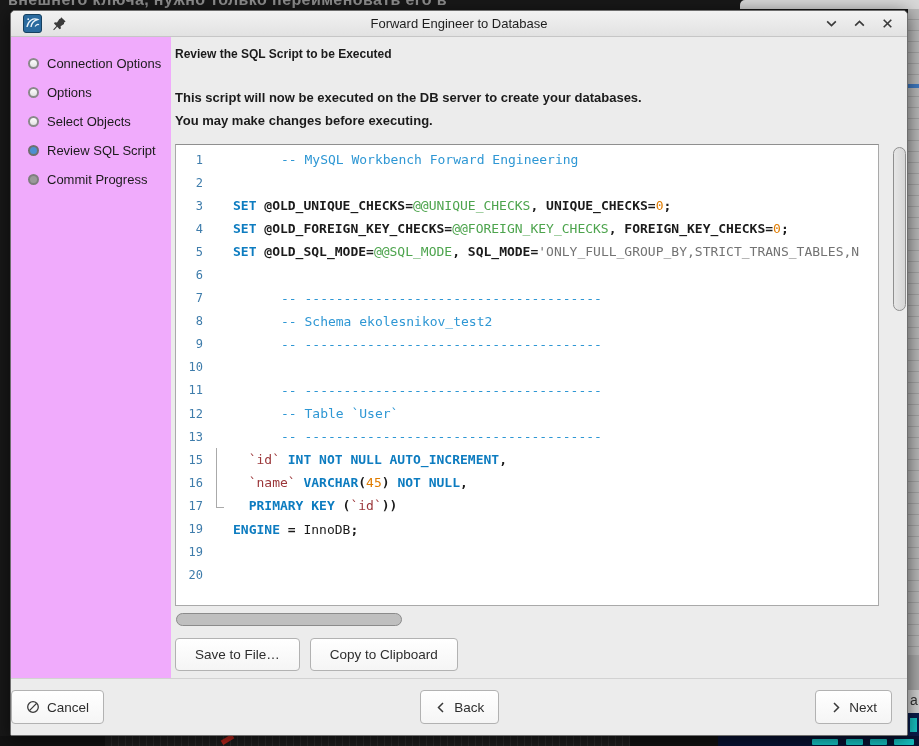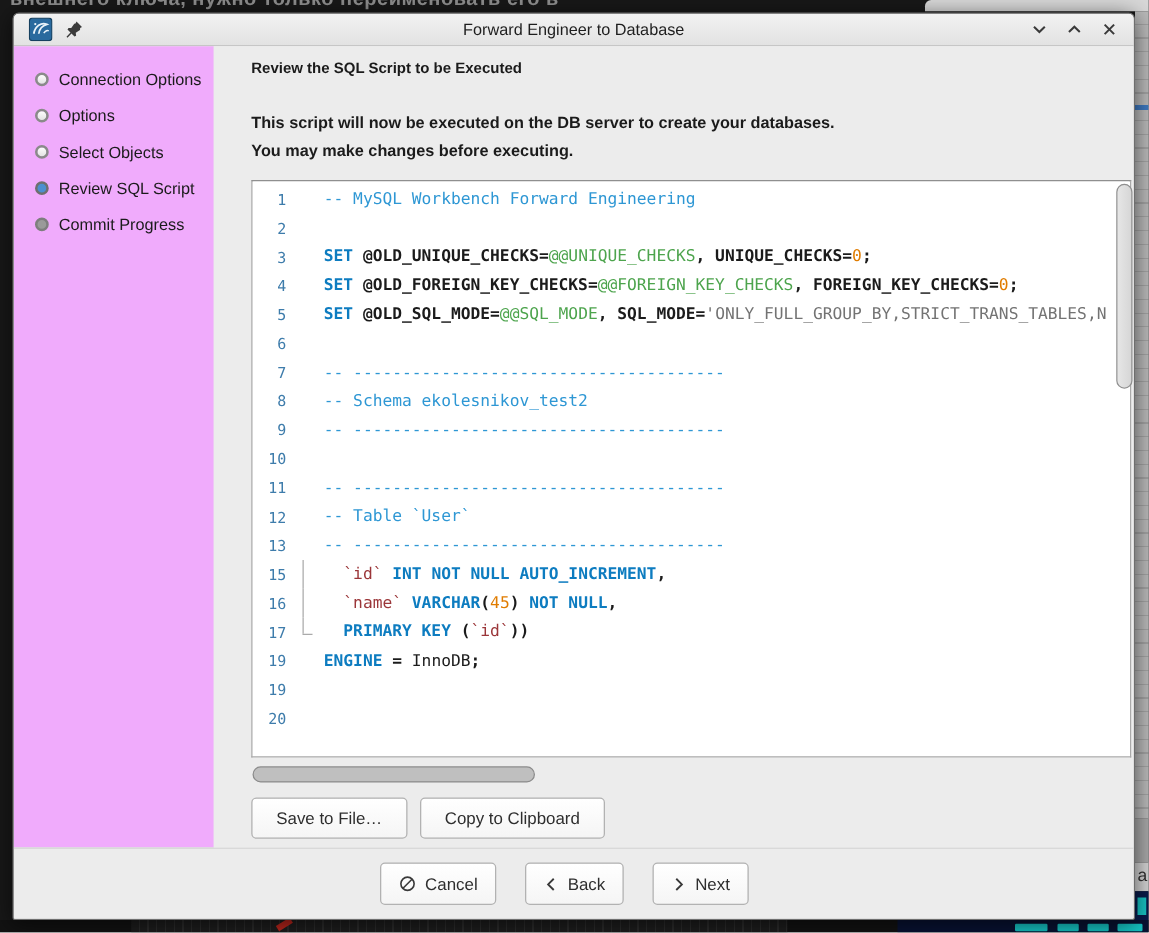--- a/index.html
+++ b/index.html
@@ -49,41 +49,41 @@
 
   
   .sidebar { width:160px; flex:none; background:#f0abfc; padding-top:12px; }
   .step { display:flex; align-items:center; gap:8px; padding:7px 4px 7px 17px; font-size:13px; color:#1b1b1b; }
   .bullet { width:11px; height:11px; border-radius:50%; flex:none; }
   .bullet.visited { background:linear-gradient(#fdfdfd,#e3e3e3); border:2px solid #8a8a8a; }
   .bullet.current { background:#4d8fd0; border:2px solid #6f6f6f; }
   .bullet.pending { background:#9a9a9a; border:2px solid #7e7e7e; }
 
   
-  .main { flex:1; position:relative; padding:8px 0 0 30px; background:#ececec; min-width:0; }
+  .main { flex:1; position:relative; padding:8px 0 0 4px; background:#ececec; min-width:0; }
   .page-heading { font-size:12px; font-weight:bold; color:#1b1b1b; line-height:18px; }
   .desc { margin-top:23px; font-size:13px; font-weight:bold; color:#1b1b1b; line-height:23px; }
 
   
   .editor { margin-top:12px; width:704px; height:462px; background:#ffffff;
             border:1px solid #a9a9a9; border-top-color:#8f8f8f; overflow:hidden;
             font-family:"DejaVu Sans Mono", monospace; font-size:13px; padding-top:3px; cursor:text; }
   .code-line { display:flex; height:23.1px; align-items:center; }
   .ln { width:27px; flex:none; text-align:right; font-size:12px; color:#3e7cab; }
   .fold { width:30px; flex:none; position:relative; height:100%; }
   .fold .fold-circle { position:absolute; left:8px; top:5px; width:11px; height:11px; border:1px solid #999;
                        border-radius:50%; background:#fff; color:#777; font-size:11px; line-height:9px;
                        text-align:center; cursor:pointer; }
   .fold.start::after { content:""; position:absolute; left:13px; top:18px; bottom:0; width:1px; background:#aaa; }
   .fold.mid::before { content:""; position:absolute; left:13px; top:0; bottom:0; width:1px; background:#aaa; }
   .fold.end::before { content:""; position:absolute; left:13px; top:0; height:13px; width:1px; background:#aaa; }
   .fold.end::after { content:""; position:absolute; left:13px; top:13px; width:8px; height:1px; background:#aaa; }
   .code { white-space:pre; color:#1b1b1b; }
   .tk-kw  { color:#0d7cc0; font-weight:bold; }
-  .tk-com { color:#2e97d4; }
+  .tk-com { color:#2e97d4;margin-left:48px; }
   .tk-id  { color:#1b1b1b; font-weight:bold; }
   .tk-sys { color:#4da44d; }
   .tk-num { color:#e07c00; }
   .tk-str { color:#737373; }
   .tk-qid { color:#9b3639; }
   .tk-op  { color:#1b1b1b; font-weight:bold; }
   .tk-tx  { color:#1b1b1b; }
   .err-underline { border-bottom:2px solid #e62020; }
 
   
@@ -95,21 +95,21 @@
                     background:#bfbfbf; border:1px solid #8b8b8b; border-radius:7px; }
 
   
   .btn { display:inline-flex; align-items:center; justify-content:center; gap:7px;
          background:linear-gradient(#ffffff,#f5f5f5); border:1px solid #b2b2b2; border-radius:4px;
          font-family:"Liberation Sans", sans-serif; font-size:13.5px; color:#2e2e2e; cursor:pointer; }
   .action-row { margin-top:12px; display:flex; gap:10px; }
   .action-row .btn { height:33px; padding:0 19px; }
 
   .footer { height:57px; flex:none; border-top:1px solid #d2d2d2; background:#ececec;
-            display:flex; align-items:center; justify-content:center; gap:23px; padding-right:15px; }
+            display:flex; align-items:center; justify-content:space-between; gap:23px; padding-right:15px; }
   .footer .btn { height:34px; padding:0 14px; min-width:64px; }
   .footer svg { flex:none; }
 </style>
 </head>
 <body>
 
 <div class="desktop">
 
   <div class="bg-top-text">внешнего ключа, нужно только переименовать его в</div>
   <div class="bg-topright-bar"></div>

